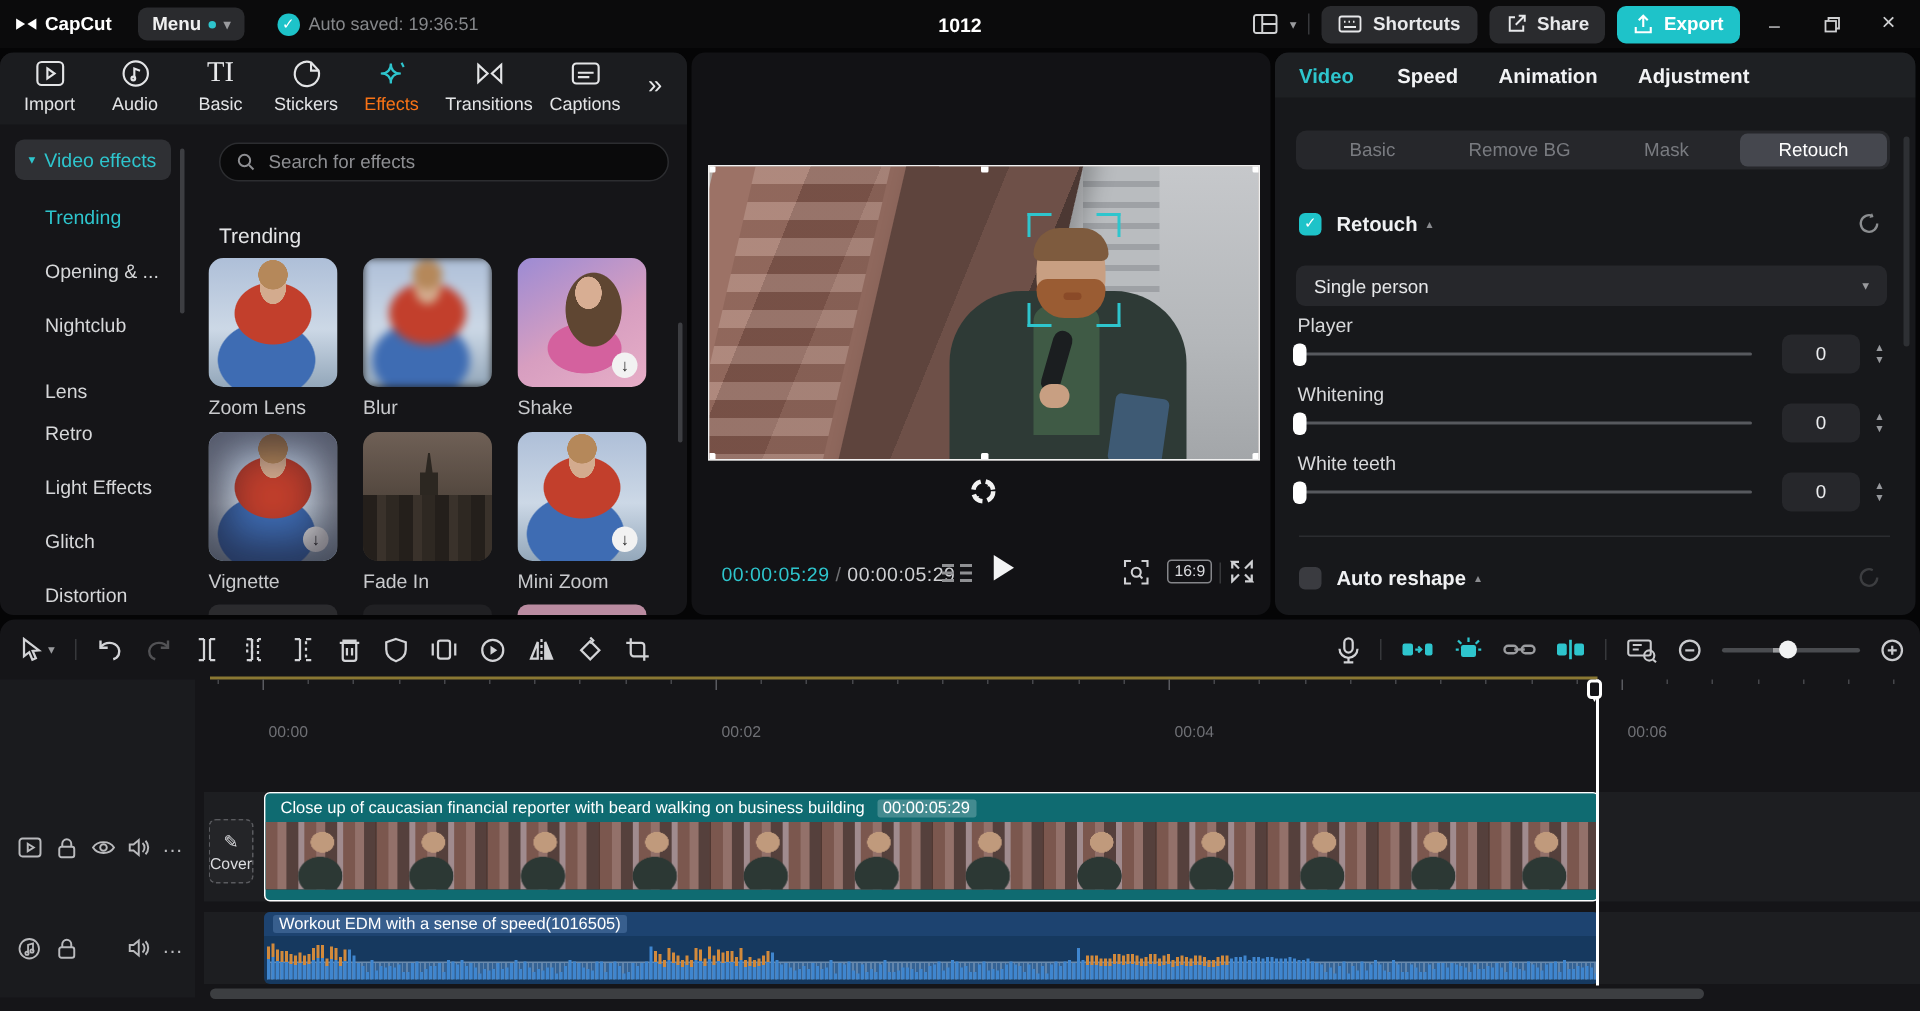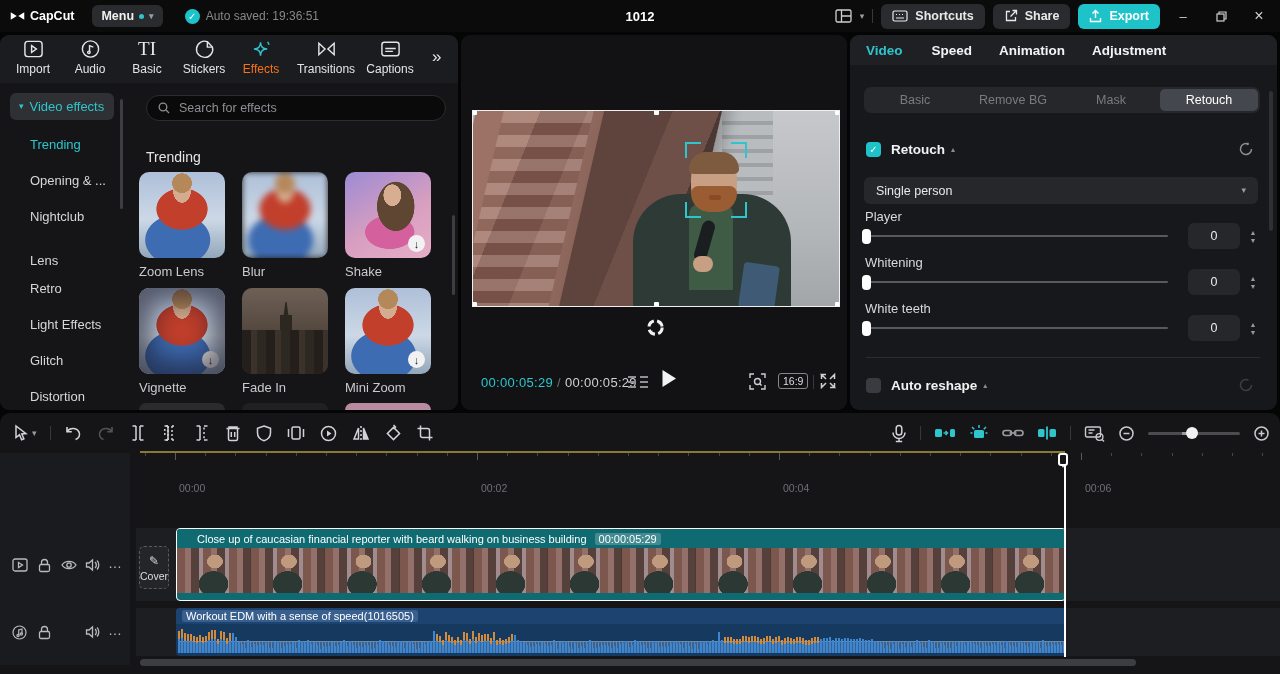--- a/index.html
+++ b/index.html
@@ -96,21 +96,21 @@
   .stepper{position:absolute;left:396px;width:14px;height:26px;display:flex;flex-direction:column;align-items:center;justify-content:center;gap:1px;color:#97999d;font-size:7px;line-height:1;}
 
   
   #timeline{position:absolute;left:0;top:413px;width:1280px;height:261px;background:#151518;border-radius:10px 10px 0 0;}
   .tool-ico{display:flex;align-items:center;justify-content:center;height:24px;}
   .tick{position:absolute;top:40px;width:1px;height:3px;background:#46474b;}
   .tick.major{height:7px;background:#5a5b60;}
   .rlabel{position:absolute;top:42px;font-size:10.5px;color:#6f7075;margin-top:27px;}
   .lane{position:absolute;left:136px;right:0;background:#1d1e21;}
   #vclip{position:absolute;left:176px;top:115px;width:890px;height:73px;border:1.5px solid #fff;border-radius:4px;box-sizing:border-box;overflow:hidden;background:#0f6b71;}
-  .clip-head{height:19px;background:#0f6b71;display:flex;align-items:center;padding-left:20px;white-space:nowrap;overflow:hidden;}
+  .clip-head{height:19px;background:#0f6b71;display:flex;align-items:center;padding-left:10px;white-space:nowrap;overflow:hidden;}
   .clip-title{color:#fff;font-size:11px;}
   .clip-dur{color:#fff;font-size:11px;background:rgba(255,255,255,.22);border-radius:2px;padding:0 4px;margin-left:8px;}
   #filmstrip{height:45px;display:flex;overflow:hidden;background:#333;}
   .film-thumb{flex:none;width:74.2px;height:45px;background:
     radial-gradient(ellipse 8px 7px at 52% 30%, #c09a7c 97%, transparent),
     radial-gradient(ellipse 15px 13px at 50% 80%, #2c3834 97%, transparent),
     repeating-linear-gradient(90deg,#7b574e 0 8px,#93716a 8px 14px,#55403c 14px 22px,#a08b8e 22px 26px);
     border-right:1px solid rgba(0,0,0,.35);box-sizing:border-box;}
   #aclip{position:absolute;left:176px;top:195px;width:890px;height:48px;border-radius:4px;overflow:hidden;background:#16395f;}
   .aclip-head{height:16px;display:flex;align-items:center;padding-left:6px;background:#1d4370;}

